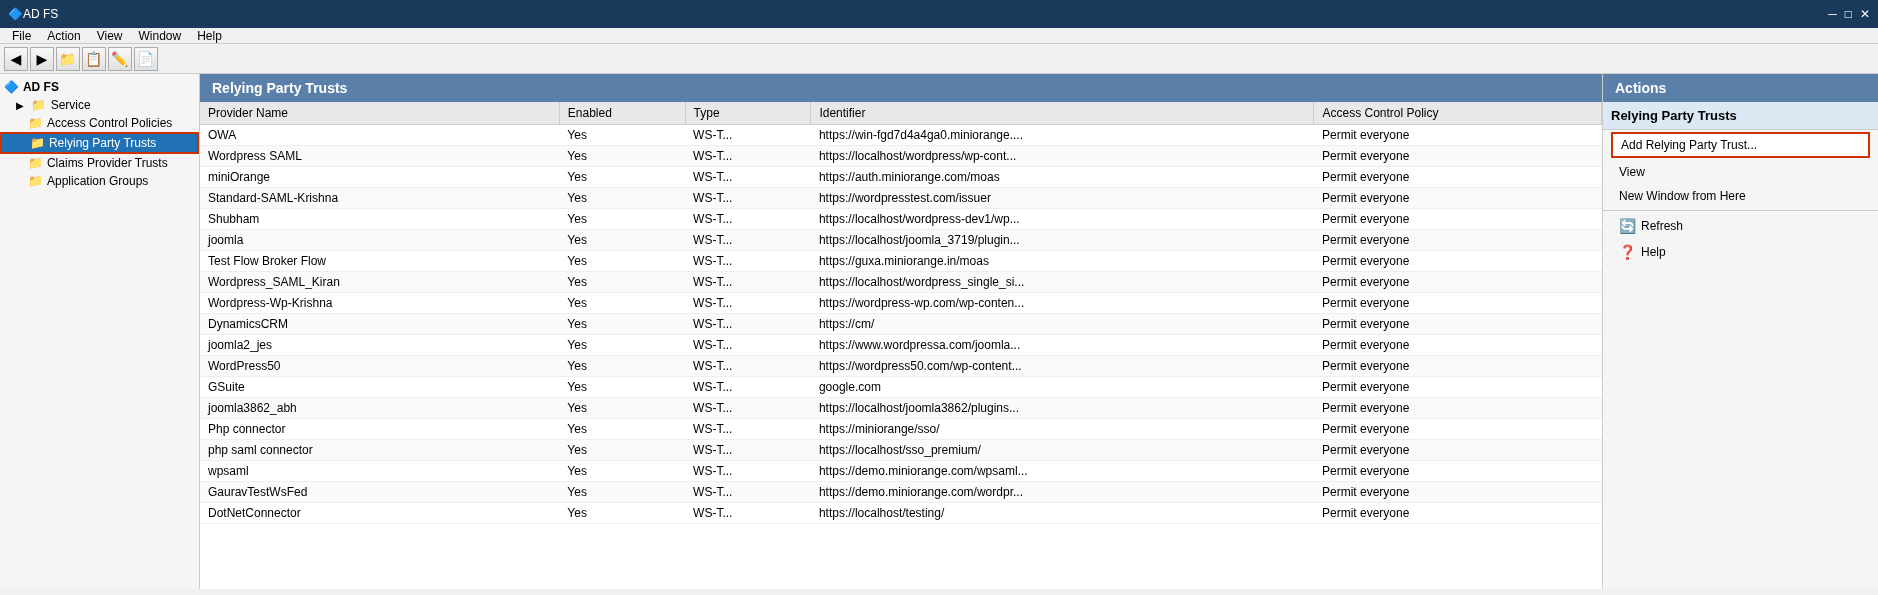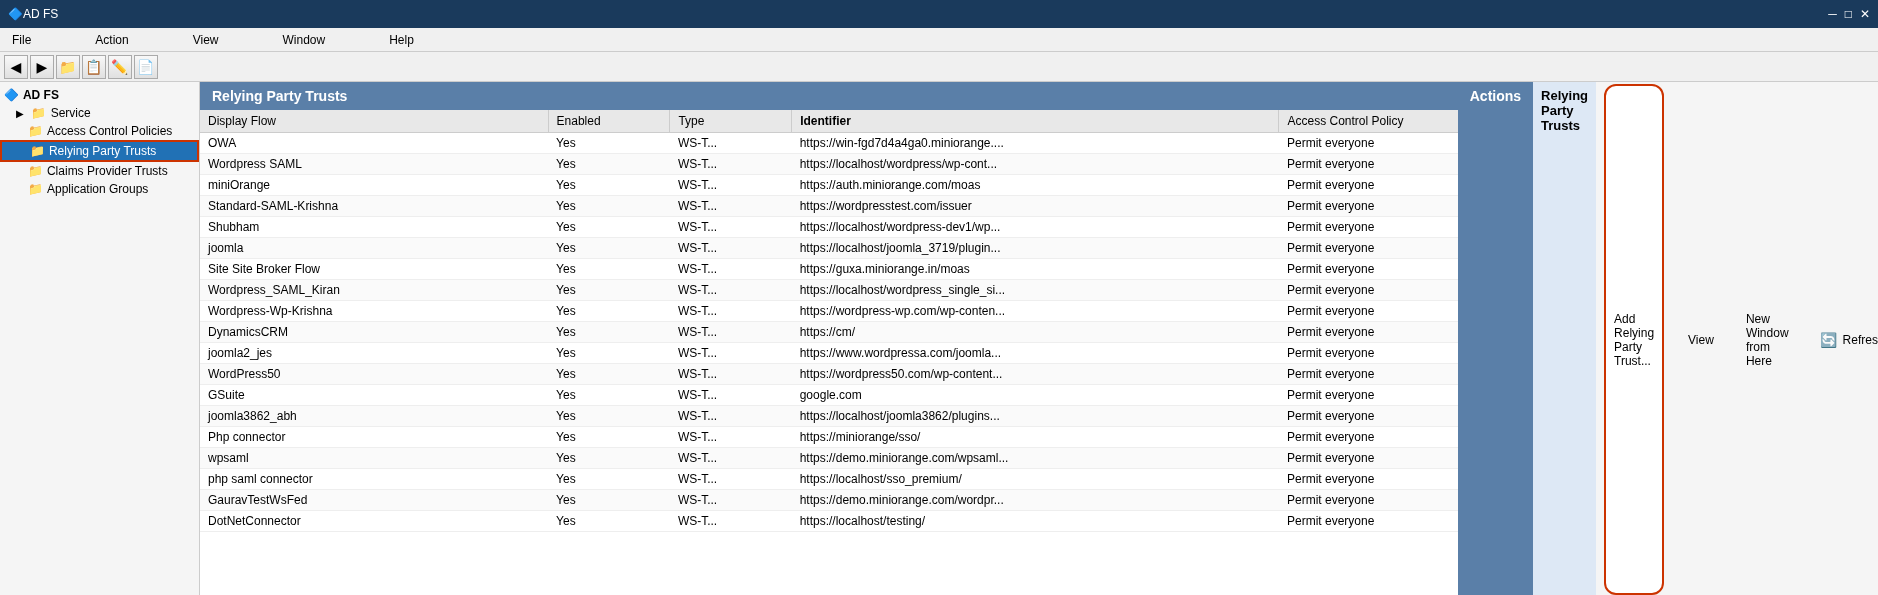--- a/index.html
+++ b/index.html
@@ -2,21 +2,21 @@
 <html><head>
   <meta charset="utf-8">
   <style>
     * { margin: 0; padding: 0; box-sizing: border-box; }
     body { font-family: 'Segoe UI', Tahoma, Geneva, Verdana, sans-serif; font-size: 12px; background: #f0f0f0; overflow: hidden; width: 1878px; height: 595px; }
 
     
     #title-bar { background: #1a3a5c; color: white; height: 28px; display: flex; align-items: center; padding: 0 8px; font-size: 12px; }
 
     
-    #menu-bar { background: #f0f0f0; height: 24px; display: flex; align-items: center; padding: 0 4px; border-bottom: 1px solid #ccc; gap: 48px; }
+    #menu-bar { background: #f0f0f0; height: 16px; display: flex; align-items: center; padding: 0 4px; border-bottom: 1px solid #ccc; }
     .menu-item { padding: 2px 8px; cursor: pointer; font-size: 12px; color: #000; }
 
     
     #toolbar { background: #f0f0f0; height: 30px; display: flex; align-items: center; padding: 0 4px; border-bottom: 1px solid #ccc; gap: 2px; }
     .toolbar-btn { width: 24px; height: 24px; border: 1px solid #aaa; background: linear-gradient(to bottom, #f8f8f8, #e0e0e0); cursor: pointer; display: flex; align-items: center; justify-content: center; font-size: 14px; }
 
     
     #main { display: flex; height: calc(595px - 80px); }
 
     
@@ -31,24 +31,24 @@
 
     
     #table-container { flex: 1; overflow-y: auto; }
     table { width: 100%; border-collapse: collapse; }
     thead tr { background: #e8e8e8; }
     th { text-align: left; padding: 4px 8px; border-bottom: 1px solid #ccc; border-right: 1px solid #ccc; font-size: 12px; font-weight: normal; cursor: pointer; user-select: none; white-space: nowrap; }
     td { padding: 3px 8px; border-bottom: 1px solid #eee; font-size: 12px; white-space: nowrap; overflow: hidden; text-overflow: ellipsis; max-width: 300px; }
     tbody tr:nth-child(even) { background: #fafafa; }
 
     
-    #actions-panel { width: 320px; background: #f5f5f5; border-left: 1px solid #ccc; display: flex; flex-direction: row; justify-content: center; }
+    #actions-panel { width: 276px; background: #f5f5f5; border-left: 1px solid #ccc; display: flex; flex-direction: column; }
     #actions-header { background: #5a7fa8; color: white; padding: 6px 12px; font-size: 14px; font-weight: bold; }
     #actions-section-title { padding: 6px 8px; font-size: 13px; font-weight: bold; background: #dde8f5; border-bottom: 1px solid #ccc; }
-    .action-item { padding: 5px 16px; cursor: pointer; font-size: 12px; color: #000; display: flex; align-items: center; gap: 6px; border-radius: 12px; }
+    .action-item { padding: 5px 16px; cursor: pointer; font-size: 12px; color: #000; display: flex; align-items: center; gap: 6px; }
     .action-item.add-trust { border: 2px solid #cc3300; background: white; margin: 2px 8px; padding: 4px 8px; }
     .action-separator { height: 1px; background: #ccc; margin: 2px 0; }
     .action-icon { font-size: 14px; width: 16px; text-align: center; }
 
     .chevron { font-size: 10px; margin-right: 4px; }
   </style>
 </head>
 <body>
 
 <div id="title-bar">
@@ -109,24 +109,24 @@
   </div>
 
   <div id="content">
     <div id="content-header">
       <span>Relying Party Trusts</span>
     </div>
     <div id="table-container">
       <table>
         <thead>
           <tr>
-            <th style="width:200px;">Display Flow</th>
+            <th style="width:200px;">Provider Name</th>
             <th style="width:70px;">Enabled</th>
             <th style="width:70px;">Type</th>
-            <th style="width:280px;font-weight:bold;">Identifier</th>
+            <th style="width:280px;">Identifier</th>
             <th style="width:160px;">Access Control Policy</th>
           </tr>
         </thead>
         <tbody id="table-body">
         <tr style="cursor: pointer;">
               <td>OWA</td>
               <td>Yes</td>
               <td>WS-T...</td>
               <td style="max-width: 280px; overflow: hidden; text-overflow: ellipsis; margin-left: 48px;">https://win-fgd7d4a4ga0.miniorange....</td>
               <td>Permit everyone</td>
@@ -160,21 +160,21 @@
               <td>Permit everyone</td>
             </tr>
             <tr style="cursor: pointer;">
               <td>joomla</td>
               <td>Yes</td>
               <td>WS-T...</td>
               <td style="max-width: 280px; overflow: hidden; text-overflow: ellipsis;">https://localhost/joomla_3719/plugin...</td>
               <td>Permit everyone</td>
             </tr>
             <tr style="cursor: pointer;">
-              <td>Site Site Broker Flow</td>
+              <td>Test Flow Broker Flow</td>
               <td>Yes</td>
               <td>WS-T...</td>
               <td style="max-width: 280px; overflow: hidden; text-overflow: ellipsis;">https://guxa.miniorange.in/moas</td>
               <td>Permit everyone</td>
             </tr>
             <tr style="cursor: pointer;">
               <td>Wordpress_SAML_Kiran</td>
               <td>Yes</td>
               <td>WS-T...</td>
               <td style="max-width: 280px; overflow: hidden; text-overflow: ellipsis;">https://localhost/wordpress_single_si...</td>
@@ -223,31 +223,31 @@
               <td>Permit everyone</td>
             </tr>
             <tr style="cursor: pointer;">
               <td>Php connector</td>
               <td>Yes</td>
               <td>WS-T...</td>
               <td style="max-width: 280px; overflow: hidden; text-overflow: ellipsis;">https://miniorange/sso/</td>
               <td>Permit everyone</td>
             </tr>
             <tr style="cursor: pointer;">
+              <td>php saml connector</td>
+              <td>Yes</td>
+              <td>WS-T...</td>
+              <td style="max-width: 280px; overflow: hidden; text-overflow: ellipsis;">https://localhost/sso_premium/</td>
+              <td>Permit everyone</td>
+            </tr>
+            <tr style="cursor: pointer;">
               <td>wpsaml</td>
               <td>Yes</td>
               <td>WS-T...</td>
               <td style="max-width: 280px; overflow: hidden; text-overflow: ellipsis;">https://demo.miniorange.com/wpsaml...</td>
-              <td>Permit everyone</td>
-            </tr>
-            <tr style="cursor: pointer;">
-              <td>php saml connector</td>
-              <td>Yes</td>
-              <td>WS-T...</td>
-              <td style="max-width: 280px; overflow: hidden; text-overflow: ellipsis;">https://localhost/sso_premium/</td>
               <td>Permit everyone</td>
             </tr>
             <tr style="cursor: pointer;">
               <td>GauravTestWsFed</td>
               <td>Yes</td>
               <td>WS-T...</td>
               <td style="max-width: 280px; overflow: hidden; text-overflow: ellipsis;">https://demo.miniorange.com/wordpr...</td>
               <td>Permit everyone</td>
             </tr>
             <tr style="cursor: pointer;">

